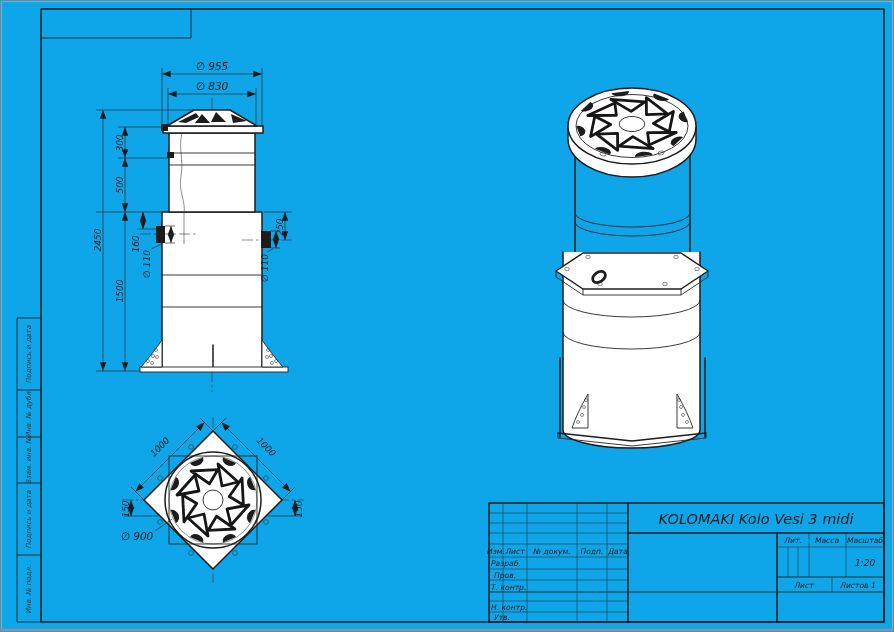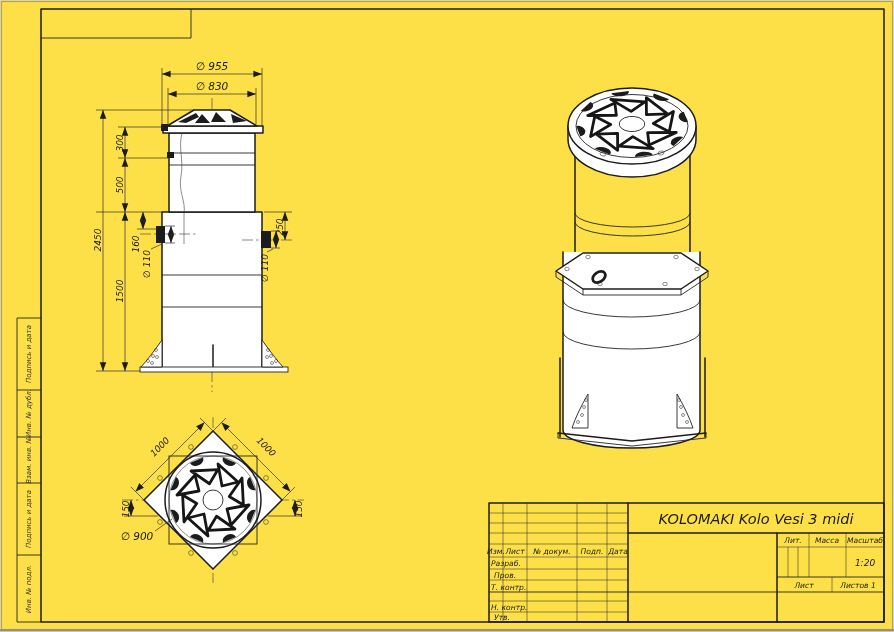--- a/index.html
+++ b/index.html
@@ -1,16 +1,16 @@
 <!DOCTYPE html>
 <html><head>
 <meta charset="utf-8">
 <style>
   html,body{margin:0;padding:0;background:#e8e8e8;}
-  .sheet{position:relative;width:894px;height:632px;background:#fde047;overflow:hidden;
+  .sheet{position:relative;width:894px;height:632px;background:#0ea5e9;overflow:hidden;
          font-family:"DejaVu Sans",sans-serif;}
   svg{display:block}
   
   .lwT{stroke:#1c1c1c;stroke-width:1.5;fill:none;stroke-linejoin:round;stroke-linecap:round}
   .lwM{stroke:#242424;stroke-width:0.9;fill:none}
   .lwS{stroke:#2e2e2e;stroke-width:0.55;fill:none}
   .dim{stroke:#2f2f2f;stroke-width:0.7;fill:none}
   .cl{stroke:#3a3a3a;stroke-width:0.6;fill:none;stroke-dasharray:11 3 2.5 3}
   .wf{fill:#ffffff}
   .dark{fill:#1c1c1c;stroke:none}

